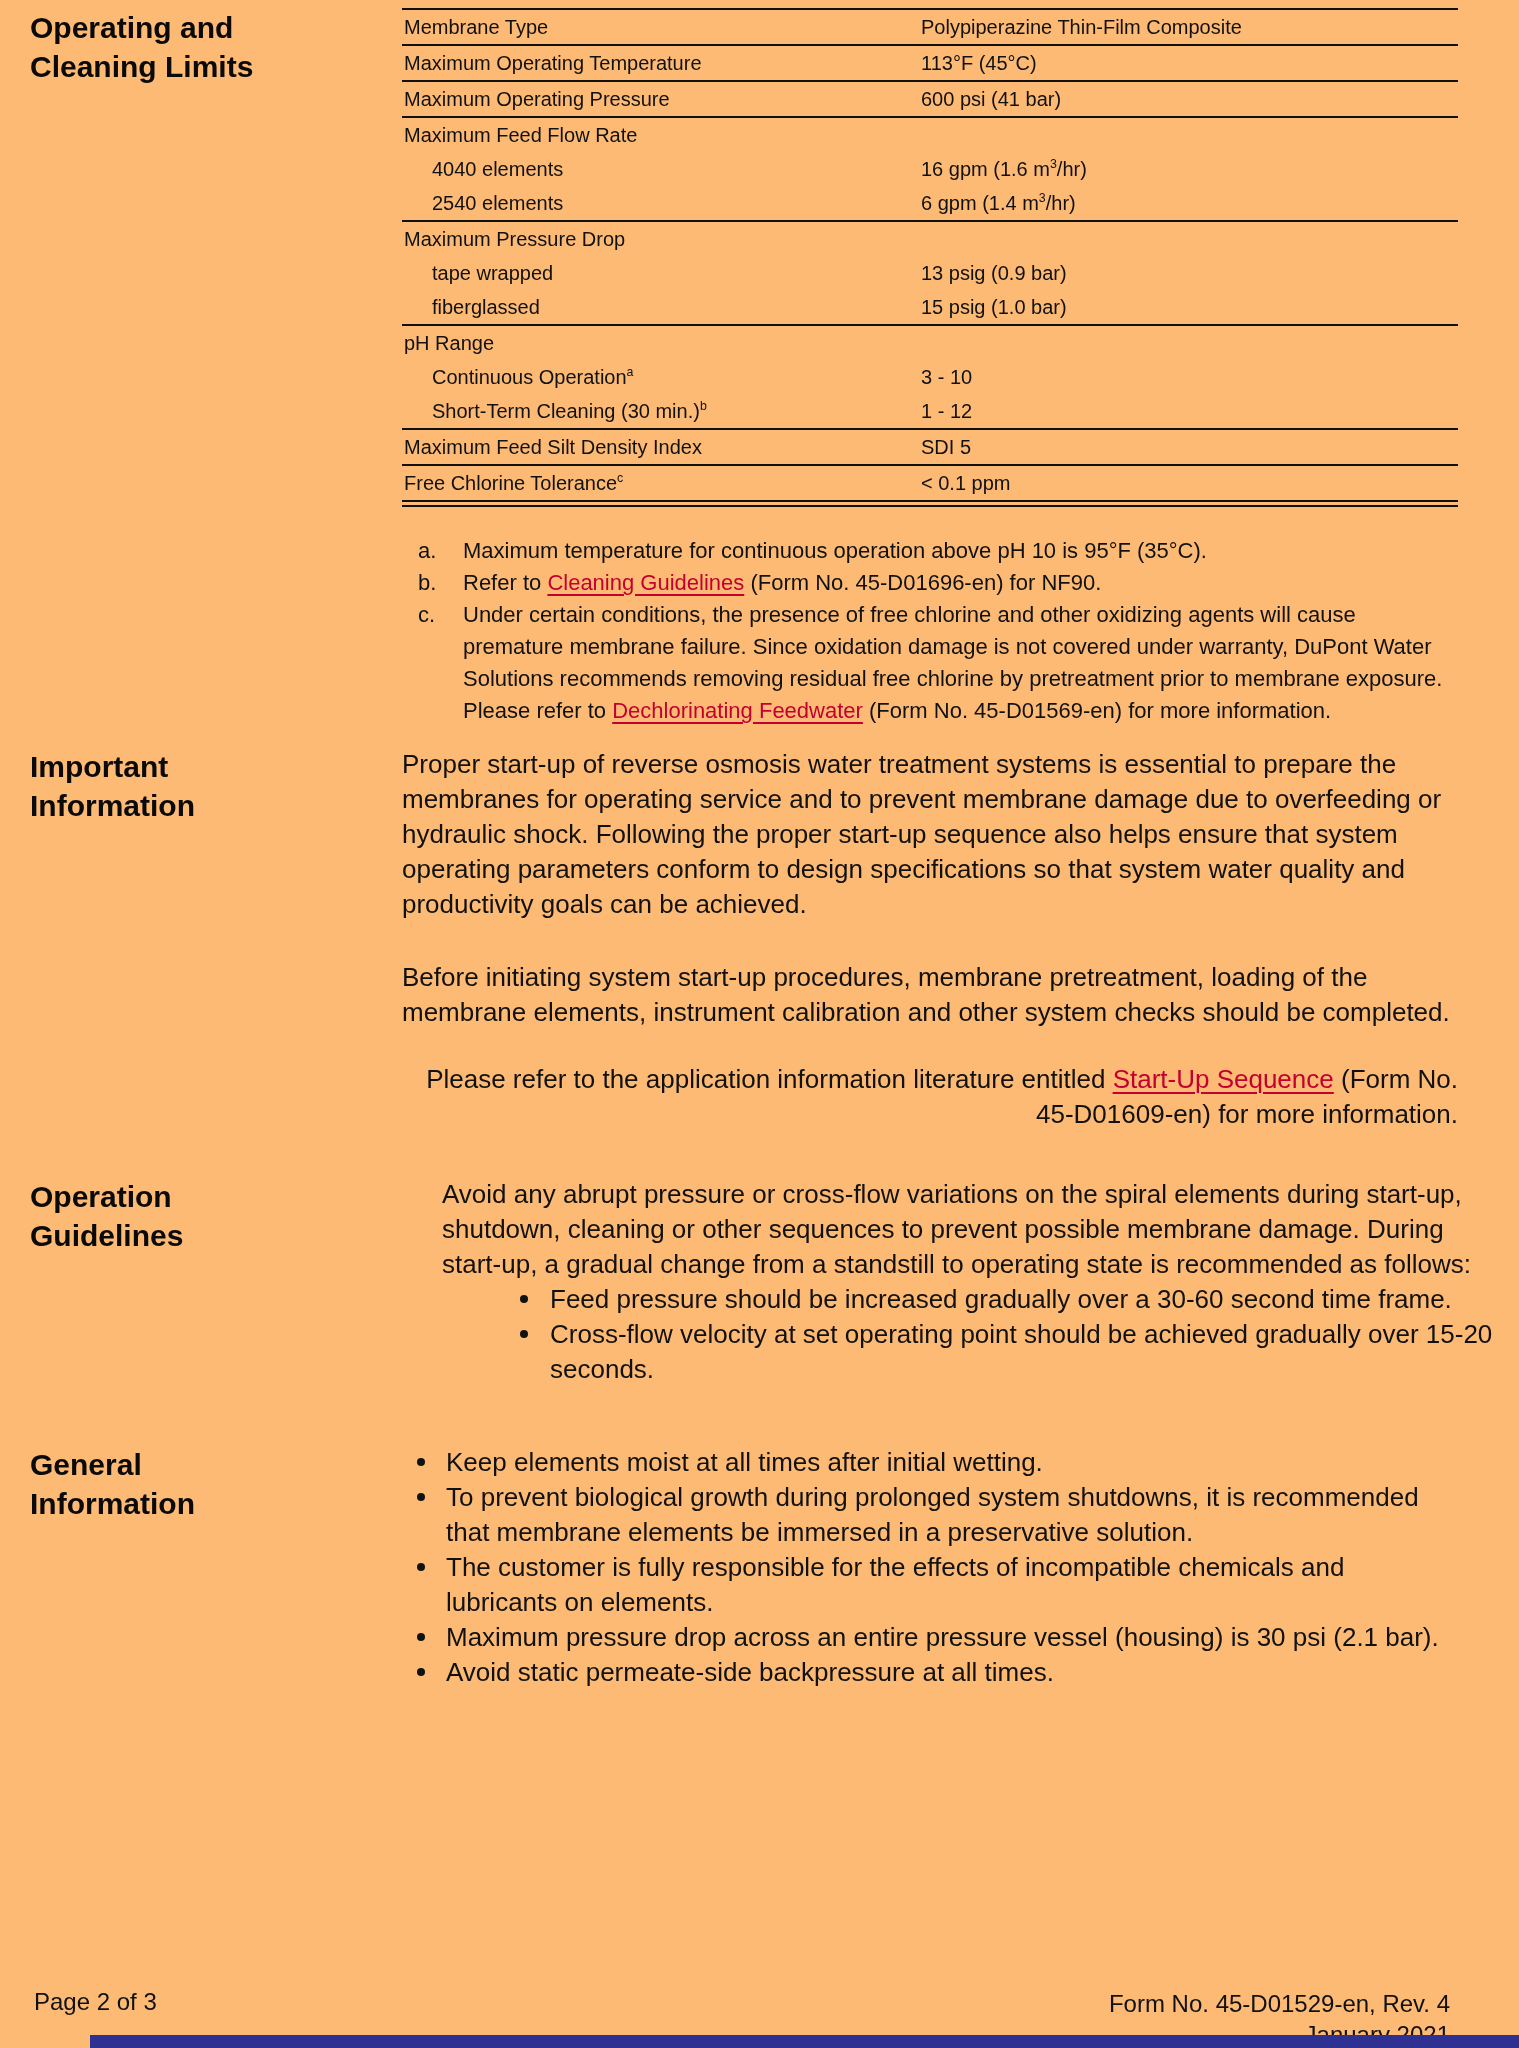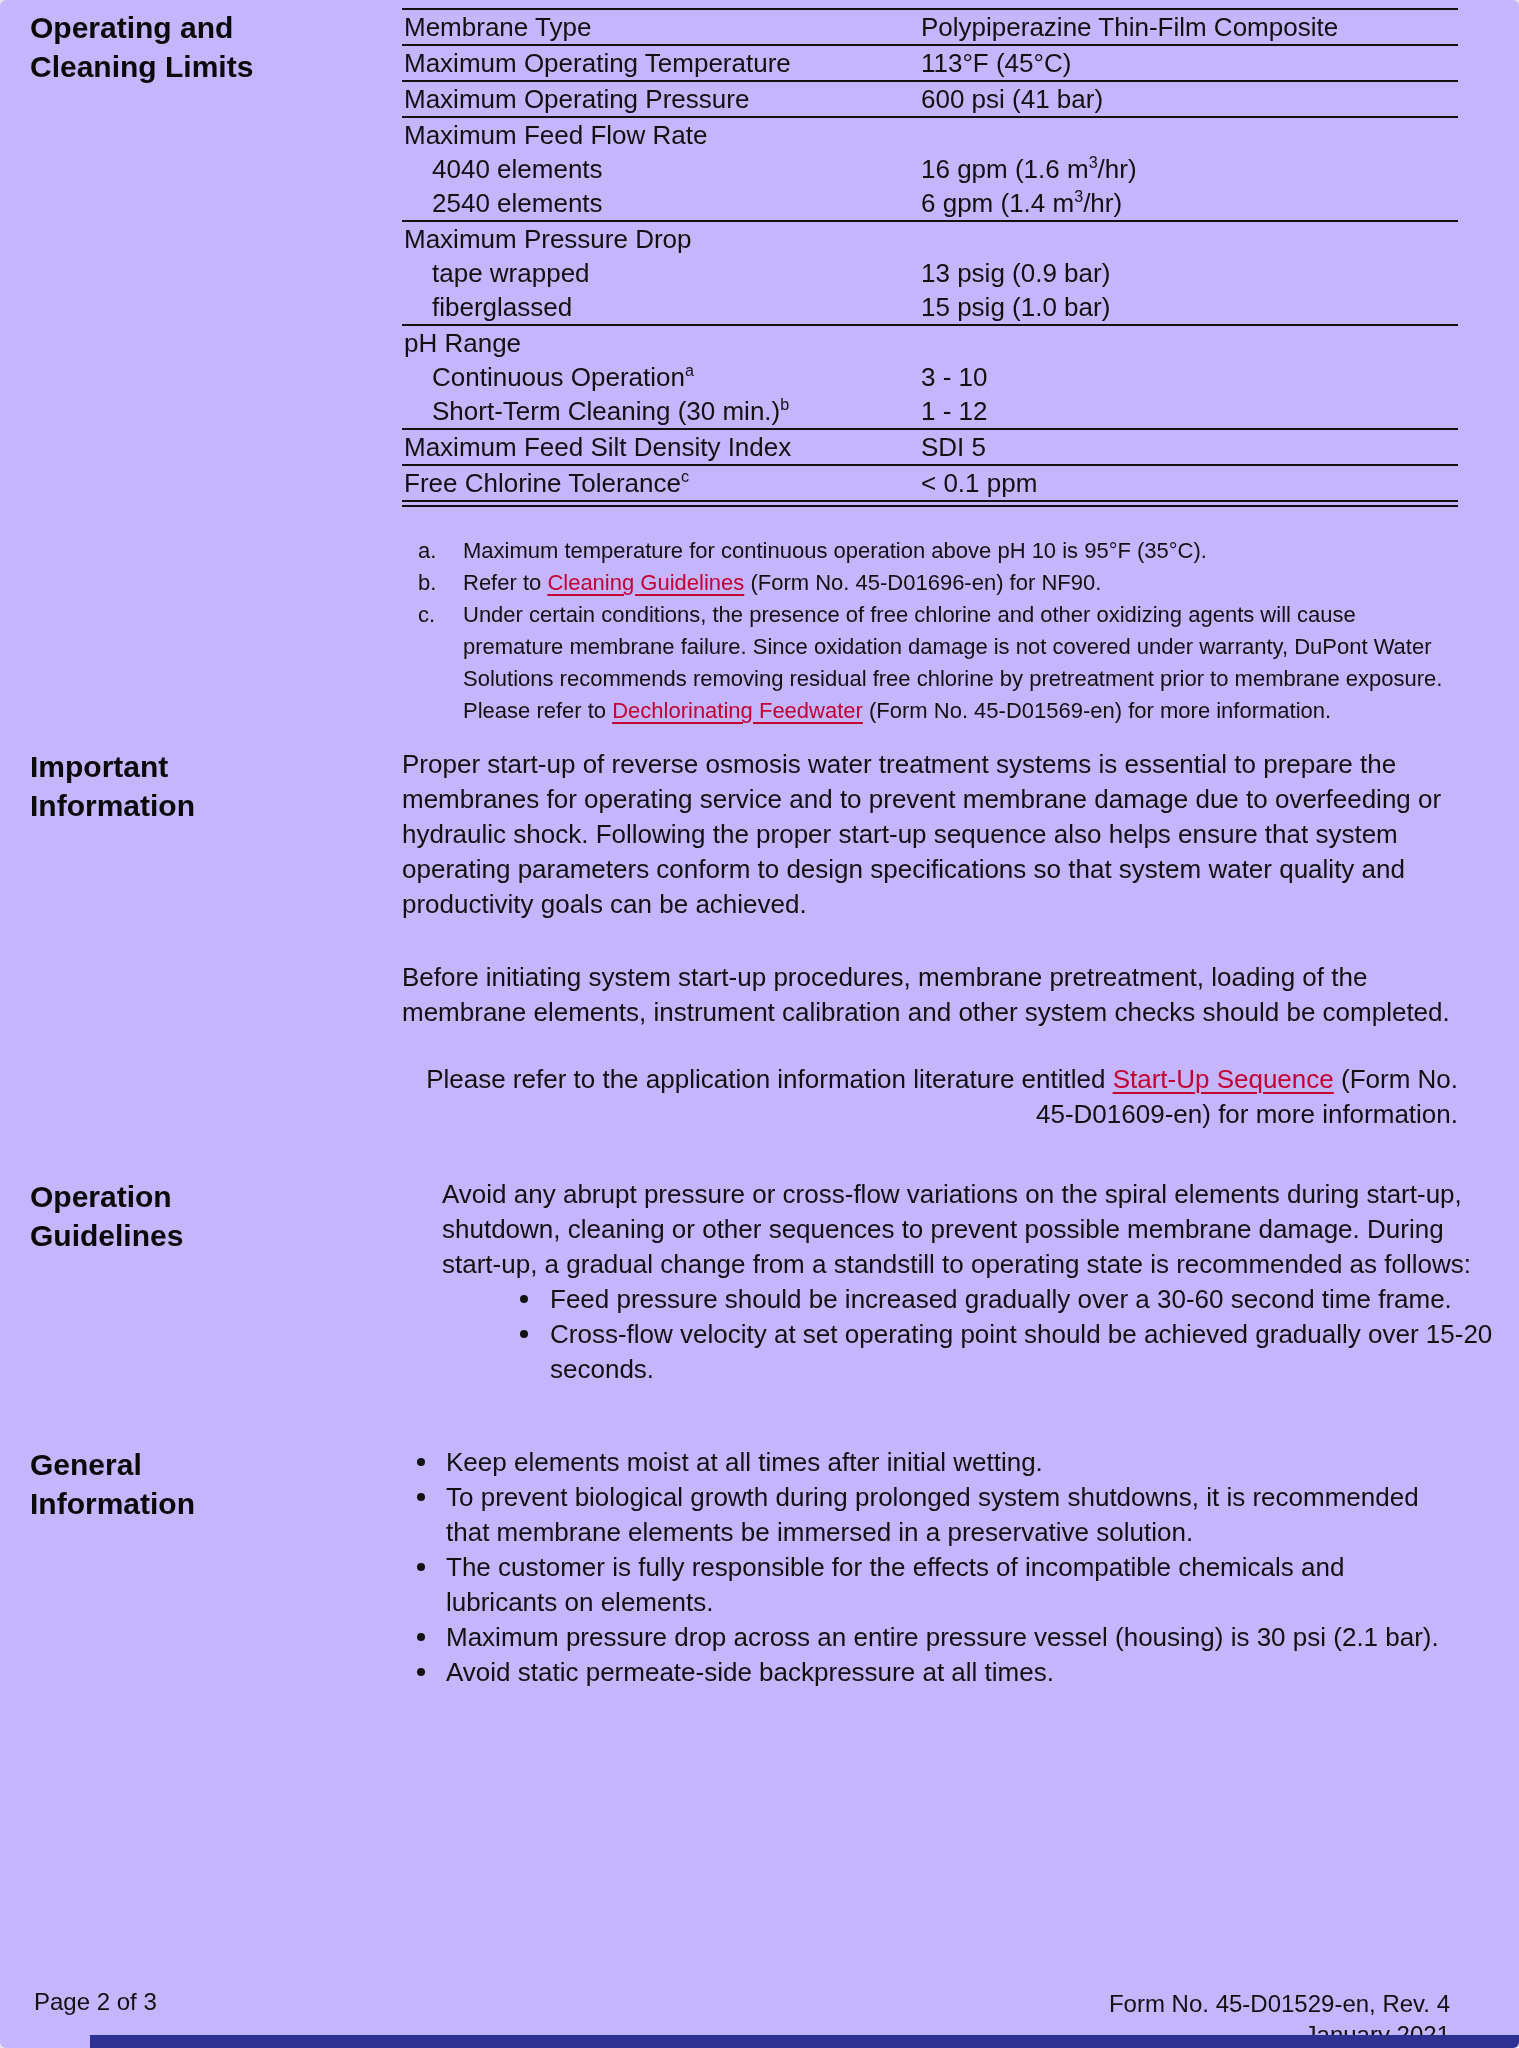--- a/index.html
+++ b/index.html
@@ -1,33 +1,32 @@
 <!DOCTYPE html>
 <html><head>
 <meta charset="utf-8">
 <style>
   html,body { margin:0; padding:0; background:#e8e8e8; }
   .page {
     position:relative;
     width:1519px; height:2048px;
     margin:0 auto;
-    background:#c4b5fd;
+    background:#fdba74;
     font-family:"Liberation Sans", sans-serif;
     color:#111111;
     overflow:hidden;
-    border-radius:6px;
   }
   .sec { display:flex; }
   .left-col { width:402px; box-sizing:border-box; padding-left:30px; flex:0 0 402px; }
   .h { width:280px; font-size:30px; line-height:39px; font-weight:bold; color:#0a0a0a; }
   .content { width:1056px; flex:0 0 1056px; }
 
   
   #sec-table { margin-top:8px; }
-  .limits-table { width:1056px; border-top:2px solid #111; font-size:26px; }
+  .limits-table { width:1056px; border-top:2px solid #111; font-size:20px; }
   .t-row { position:relative; height:34px; display:flex; align-items:center; }
   .t-row.rule { border-bottom:2px solid #111; }
   .t-label { padding-left:2px; white-space:nowrap; }
   .t-row.indent .t-label { padding-left:30px; }
   .t-value { position:absolute; left:512px; white-space:nowrap;margin-left:7px; }
   .limits-table sup, .t-value sup { font-size:0.62em; line-height:0; vertical-align:super; }
   .dbl { height:3px; border-top:2px solid #111; border-bottom:2px solid #111; }
 
   
   #sec-footnotes { margin-top:28px; }

